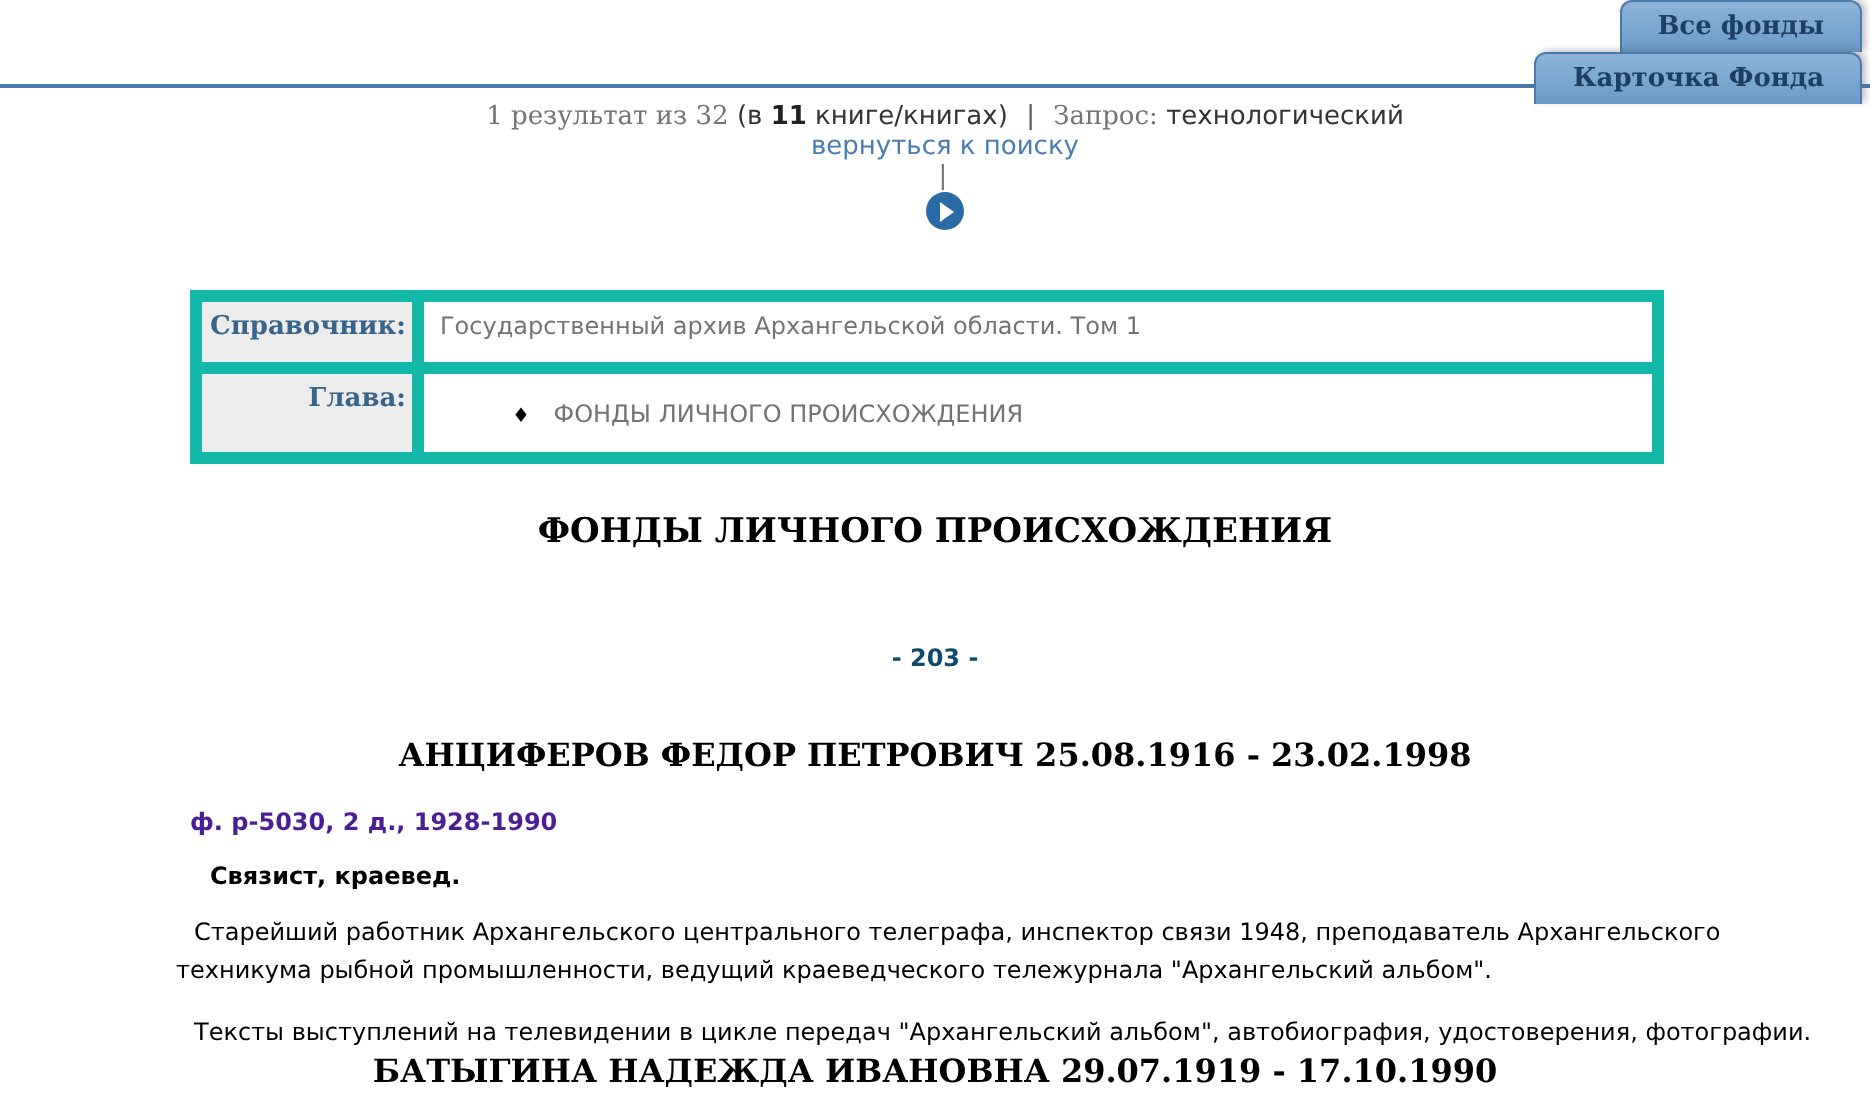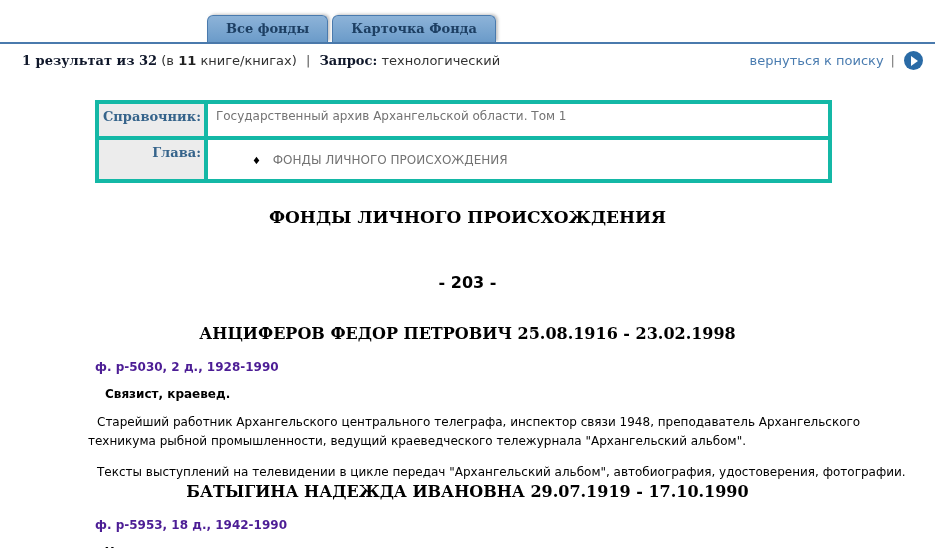--- a/index.html
+++ b/index.html
@@ -1,15 +1,15 @@
 <!DOCTYPE html>
 <html><head>
 <meta charset="utf-8">
 <style>
-  * { margin:0; padding:0; box-sizing:border-box; }
+  * { margin:0; padding:0; box-sizing:border-box;flex-direction:column; }
   html,body { background:#ffffff; }
   body {
     width:935px; height:548px; overflow:hidden; position:relative;
     font-family:"DejaVu Sans", sans-serif; color:#1a1a1a;
   }
 
   
   .tabbar {
     display:flex; align-items:flex-end;
     height:44px; padding-left:207px;
@@ -32,21 +32,21 @@
     padding-bottom:2px; position:relative; z-index:2;
   }
 
   
   .results-bar {
     display:flex; justify-content:space-between; align-items:center;
     padding:7px 12px 6px 22px; font-size:13px; background:#fff;
   }
   .results-left { white-space:nowrap; }
   .blue-bold {
-    font-family:"DejaVu Serif", serif; font-weight:bold; color:#0f172a;
+    font-family:"DejaVu Serif", serif; font-weight:normal; color:#737373;
   }
   .plain { color:#333333; }
   .plain b { color:#222; }
   .sep { color:#555; margin:0 5px; }
   .results-right { display:flex; align-items:center; white-space:nowrap; }
   .back-link { color:#4a7cb0; font-size:13px; text-decoration:none; cursor:pointer; }
   .back-sep { color:#777; margin:0 9px 0 7px; }
   .next-btn {
     width:19px; height:19px; border-radius:50%;
     background:#2a6ba6; border:none; cursor:pointer;
@@ -57,21 +57,21 @@
     border-top:5px solid transparent; border-bottom:5px solid transparent;
     border-left:7px solid #ffffff;
   }
 
   
   .ref-table {
     border-collapse:collapse;
     margin:24px 0 0 95px; width:737px;
     border:1px solid #4a7aad;
   }
-  .ref-table td { border:4px solid #14b8a6; }
+  .ref-table td { border:6px solid #14b8a6; }
   .label-cell {
     width:96px; background:#ececec;
     text-align:right; vertical-align:top;
     padding:5px 3px 5px 4px;
     font-family:"DejaVu Serif", serif; font-weight:bold; font-size:13px;
     color:#36648b; white-space:nowrap;
   }
   .row-book .label-cell, .row-book .value-cell { height:36px; }
   .row-chapter .label-cell { vertical-align:bottom; padding-bottom:19px; }
   .value-cell { vertical-align:top; padding:5px 8px; font-size:12px; background:#fff; }
@@ -80,21 +80,21 @@
   .bullet { color:#000; font-size:10px; margin-right:8px; }
 
   
   .doc { padding-top:24px; }
   .doc-title {
     text-align:center;
     font-family:"DejaVu Serif", serif; font-weight:bold; font-size:17px;
     color:#000;
   }
   .page-number {
-    text-align:center; font-weight:bold; font-size:16px; color:#000000;
+    text-align:center; font-weight:bold; font-size:12px; color:#0c4a6e;
     margin-top:46px;
   }
   .entry-heading {
     text-align:center;
     font-family:"DejaVu Serif", serif; font-weight:bold; font-size:16px;
     color:#000;
   }
   .entry-1 .entry-heading { margin-top:32px; }
   .entry-2 .entry-heading { }
   .fund-line {

